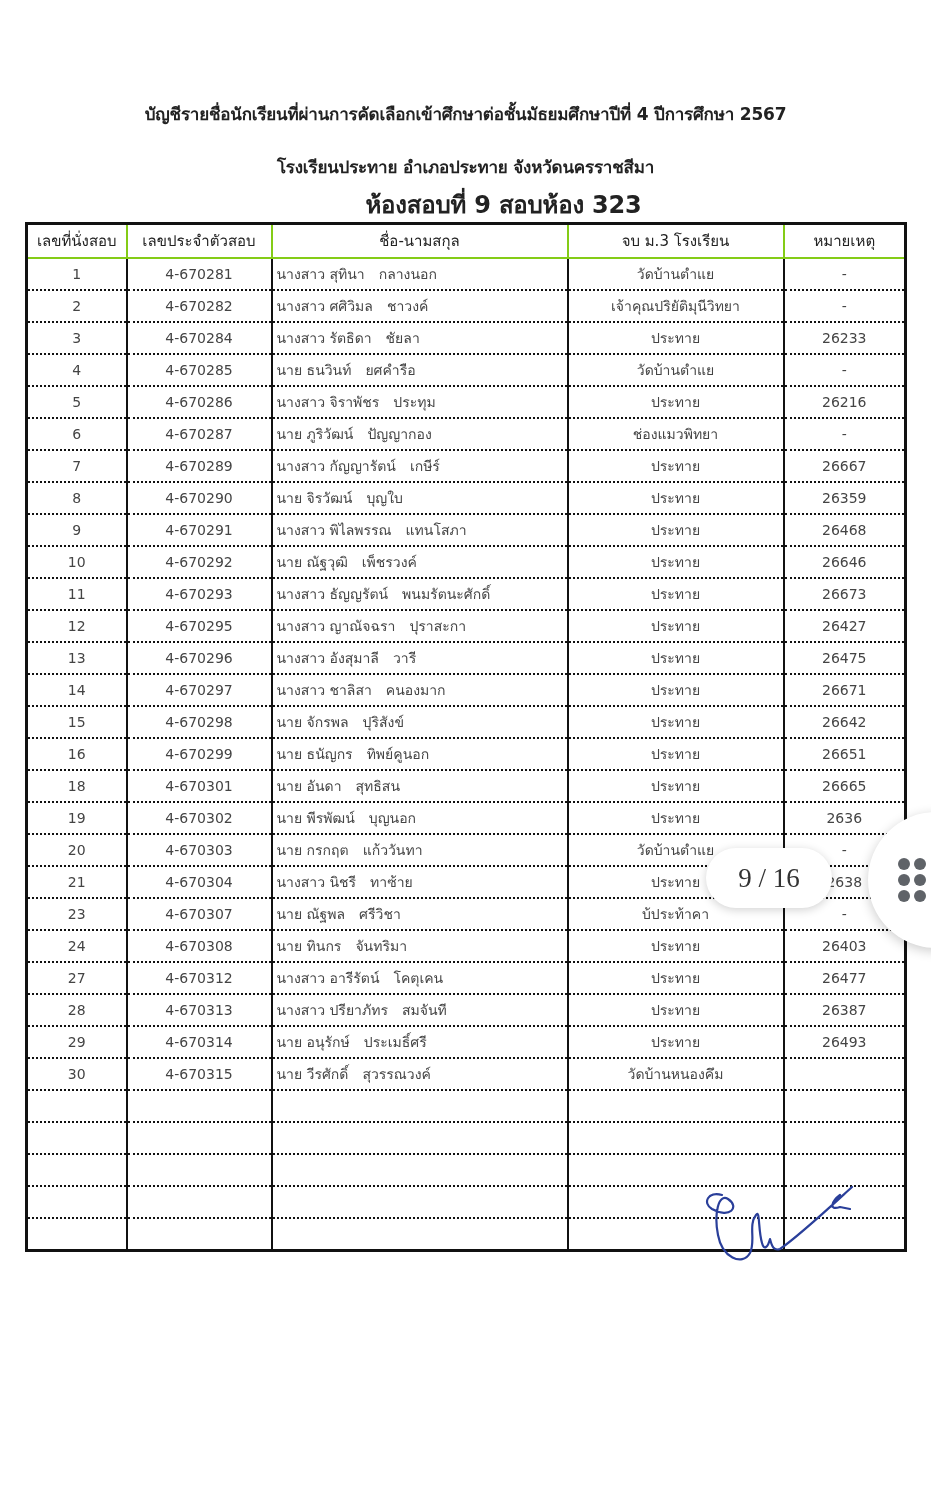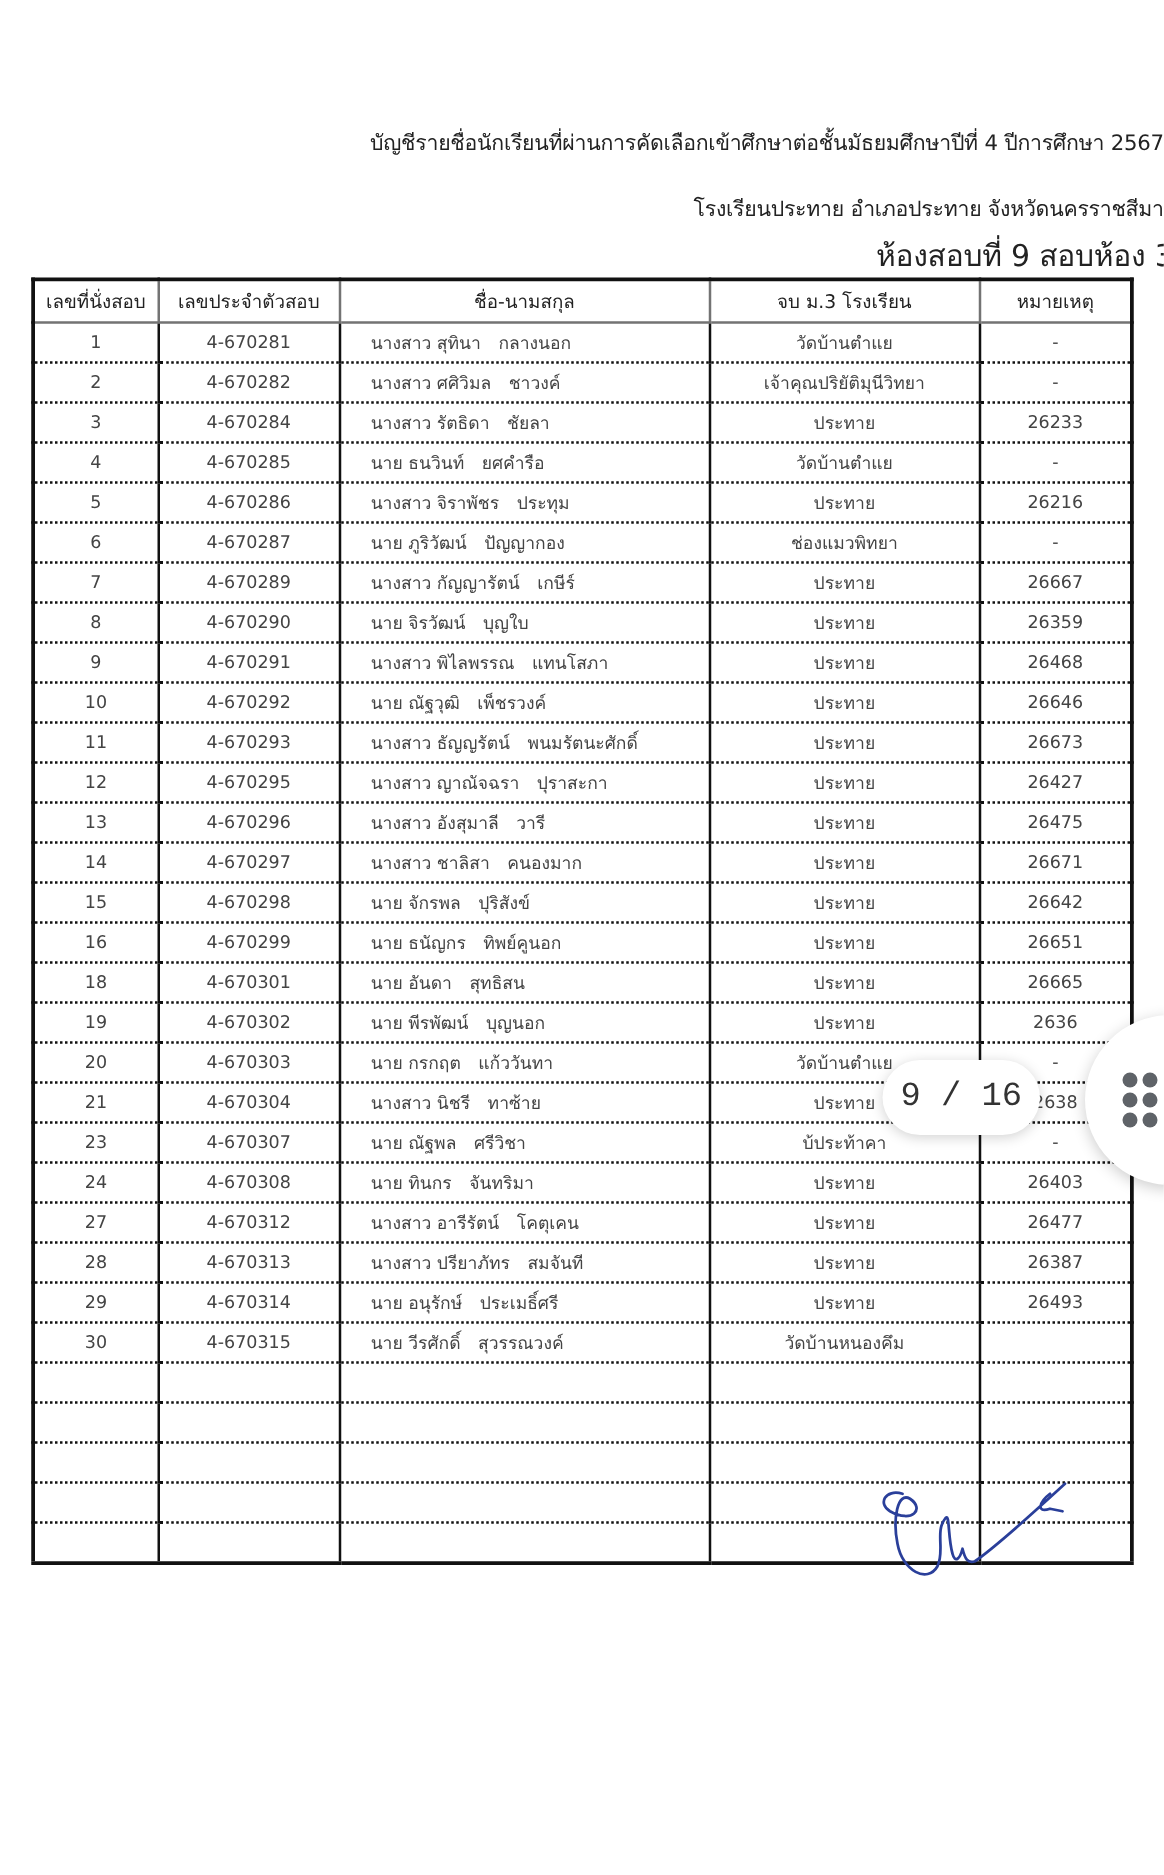--- a/index.html
+++ b/index.html
@@ -2,57 +2,57 @@
 <html><head>
 <meta charset="utf-8">
 <style>
   html, body { margin: 0; padding: 0; background: #ffffff; }
   body {
     width: 931px; height: 1500px; position: relative; overflow: hidden;
     font-family: "DejaVu Sans", "Liberation Sans", sans-serif;
     color: #333333;
   }
   .title {
-    position: absolute; left: 0; width: 931px; text-align: right;
-    font-weight: normal; color: #222; font-size: 17px; letter-spacing: -0.2px;
+    position: absolute; left: 0; width: 931px; text-align: center;
+    font-weight: bold; color: #222; font-size: 17px; letter-spacing: -0.2px;
   }
   #t1 { top: 100px; }
   #t2 { top: 153px; }
   #t3 { top: 185px; font-size: 24px; margin-left: 38px; }
 
   table.roster {
     position: absolute; left: 25px; top: 222px;
     width: 879px; border-collapse: collapse; table-layout: fixed;
     border: 3px solid #111;
   }
   table.roster col.c1 { width: 100px; }
   table.roster col.c2 { width: 145px; }
   table.roster col.c3 { width: 296px; }
   table.roster col.c4 { width: 216px; }
   table.roster col.c5 { width: 122px; }
   table.roster th {
     height: 32px; font-weight: normal; font-size: 15px; color: #222;
-    border: 2px solid #737373; padding: 0 2px; text-align: center; white-space: nowrap; overflow: hidden;
+    border: 2px solid #84cc16; padding: 0 2px; text-align: center; white-space: nowrap; overflow: hidden;
   }
   table.roster td {
     height: 30px; font-size: 14px; color: #444;
     border-left: 2px solid #111; border-right: 2px solid #111;
     border-bottom: 2px dotted #111;
     padding: 0 4px; text-align: center; white-space: nowrap; overflow: hidden;
   }
   table.roster tr:last-child td { border-bottom: 3px solid #111; }
-  table.roster td.name { text-align: left; padding-left: 24px; }
+  table.roster td.name { text-align: left; padding-left: 4px; }
   table.roster td.name .gap { display: inline-block; width: 14px; }
 
   .page-pill {
     position: absolute; left: 706px; top: 848px; width: 126px; height: 60px;
     border-radius: 30px; background: #ffffff;
     box-shadow: 0 2px 10px rgba(0,0,0,0.18);
     display: flex; align-items: center; justify-content: center;
-    font-family: Liberation Mono, monospace; font-size: 27px; color: #333;
+    font-family: Liberation Serif, serif; font-size: 27px; color: #333;
   }
   .drag-btn {
     position: absolute; left: 868px; top: 812px; width: 136px; height: 136px;
     border-radius: 50%; background: #ffffff;
     box-shadow: 0 3px 12px rgba(0,0,0,0.2);
   }
   .drag-btn .dots {
     position: absolute; left: 30px; top: 46px; width: 28px; height: 44px;
     display: grid; grid-template-columns: 12px 12px; grid-row-gap: 4px; grid-column-gap: 4px;
   }

